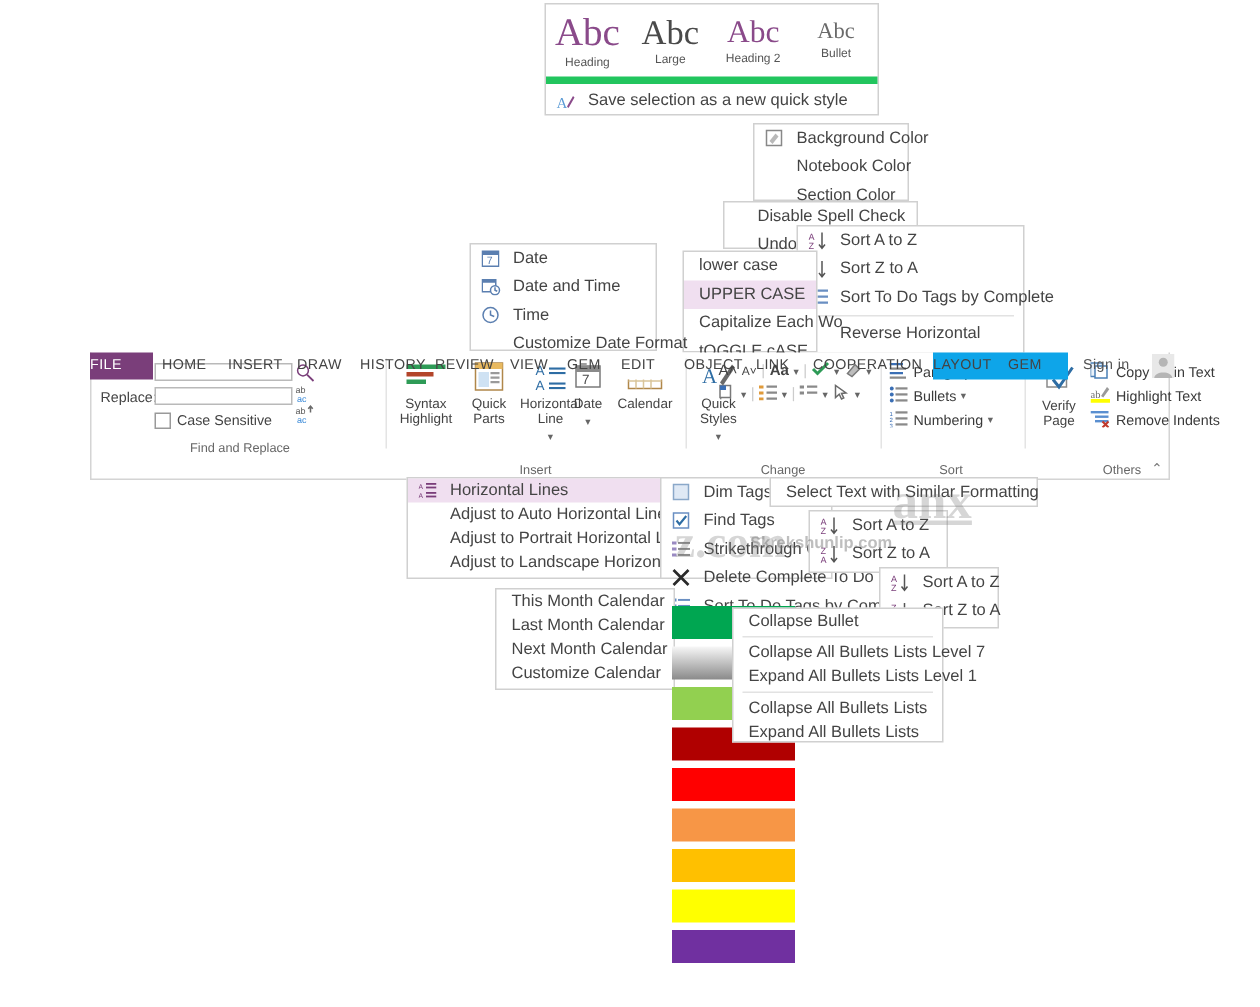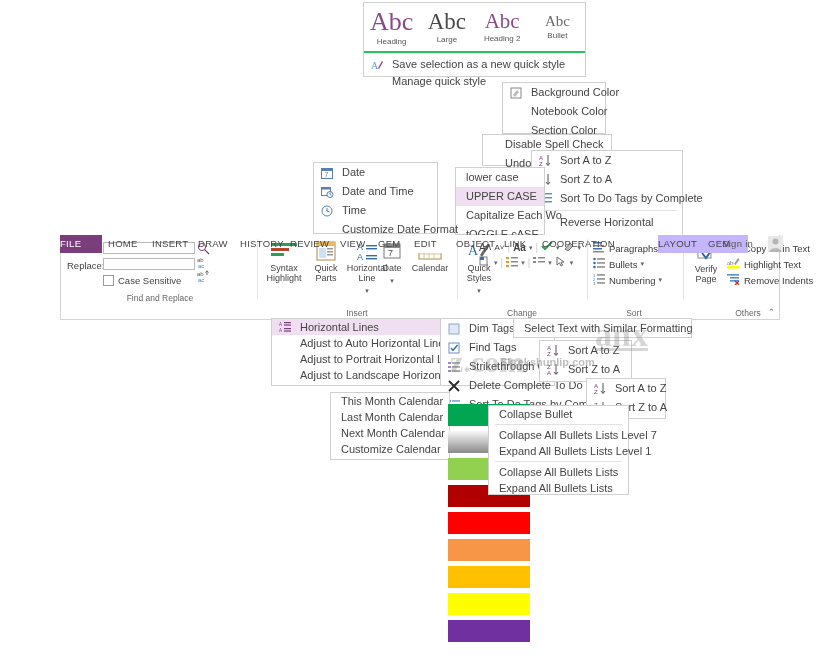--- a/index.html
+++ b/index.html
@@ -11,21 +11,21 @@
     -webkit-font-smoothing:antialiased;
   }
   .pop{position:absolute;background:#fff;border:1px solid #d0d0d0;box-sizing:border-box;}
   .mi{height:19px;line-height:19px;padding-left:28px;white-space:nowrap;color:#444;font-size:11px;}
   .mi.pad-l{padding-left:10px;}
   .mi.sel{background:#f0dff0;}
   .sep{height:1px;background:#e2e2e2;margin:2px 6px;}
 
   
   #qs-gallery{left:363px;top:2px;width:223px;height:75px;}
-  .qs-row{display:flex;height:48px;border-bottom:2px solid #22c55e;}
+  .qs-row{display:flex;height:48px;border-bottom:5px solid #22c55e;}
   .qs-cell{flex:1;display:flex;flex-direction:column;align-items:center;justify-content:center;}
   .qs-abc{font-family:"Liberation Serif",serif;line-height:1;}
   .qs-lbl{font-size:8px;color:#555;margin-top:2px;}
   .qs-foot{padding-top:3px;}
   .qs-foot .mi{height:17px;line-height:17px;}
 
   
   #color-menu{left:502px;top:82px;width:104px;height:52px;}
   
   #spell-menu{left:482px;top:134px;width:130px;height:32px;}
@@ -35,21 +35,21 @@
   #sort-menu-1{left:531px;top:150px;width:152px;height:86px;}
   
   #date-menu{left:313px;top:162px;width:125px;height:72px;}
 
   
   #ribbon{position:absolute;left:60px;top:235px;width:720px;height:85px;background:#fff;border:1px solid #d4d4d4;border-top:none;box-sizing:border-box;}
   #tabbar{position:absolute;left:60px;top:235px;width:720px;height:18px;}
   .tab{position:absolute;top:0;height:18px;line-height:18px;font-size:9.5px;color:#444;text-align:left;letter-spacing:.3px;}
   .tab.file{background:#7a3e7a;color:#fff;left:0;width:42px;}
   .tab.active{background:#fff;}
-  .tab.gem-hi{background:#c4b5fd;margin-left:36px;}
+  .tab.gem-hi{background:#0ea5e9;}
   .grp-label{position:absolute;bottom:1px;font-size:8.5px;color:#666;width:100%;text-align:center;}
   .vsep{position:absolute;top:4px;width:1px;background:#e4e4e4;height:60px;}
   .btn-lbl{font-size:9px;color:#444;text-align:center;line-height:10px;}
 
   
   #hl-menu{left:271px;top:318px;width:185px;height:68px;}
   #hl-menu .mi{height:16px;line-height:16px;}
   
   #tags-menu{left:440px;top:318px;width:115px;height:68px;}
   
@@ -96,23 +96,20 @@
   </div>
   <div class="qs-foot">
     <div class="mi" style="position:relative">
       <span class="ico">
         <svg width="13" height="12" viewBox="0 0 13 12">
             <text x="0" y="10" font-size="10" fill="#5b9bd5" font-family="Liberation Serif,serif">A</text>
             <path d="M7 9 L11 2 L12 3 L8 10 Z" fill="#8a4a8a"></path>
           </svg>
       </span>
       <span>Save selection as a new quick style</span>
-    </div>
-    <div class="mi">
-      <span>Manage quick style</span>
     </div>
   </div>
 </div>
 
 <div class="pop" id="color-menu">
   <div class="mi" style="position:relative">
     <span class="ico">
       <svg width="13" height="12" viewBox="0 0 13 12">
           <rect x="1" y="1" width="10" height="10" fill="none" stroke="#888"></rect>
           <path d="M3 8 L7 3 L9 5 L5 10 Z" fill="#b9b9b9"></path>

